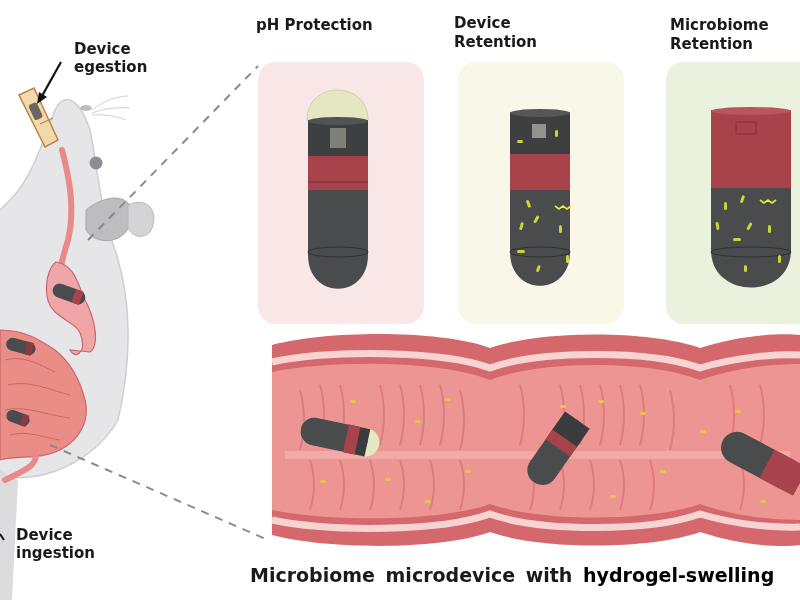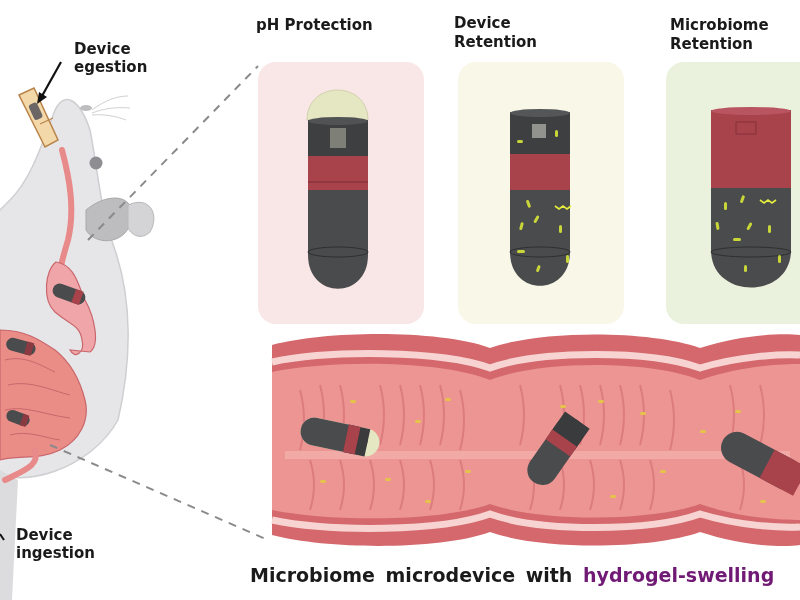--- a/index.html
+++ b/index.html
@@ -17,21 +17,21 @@
     font-size: 15px; line-height: 19px; text-align: left; width: 170px;
   }
   .panel {
     position: absolute; top: 62px; width: 166px; height: 262px;
     border-radius: 18px;
   }
   .caption {
     position: absolute; left: 250px; top: 564px; white-space: nowrap;
     font-weight: bold; font-size: 19px; color: #1a1a1a; word-spacing: 4px;
   }
-  .caption .hl { color: #701a75; }
+  .caption .hl { color: #000000; }
   svg { position: absolute; left: 0; top: 0; }
 </style>
 </head>
 <body>
 
 <svg width="800" height="600" viewBox="0 0 800 600">
 
   <g>
     <path d="M-10,470 C20,490 90,470 118,420 C132,360 132,300 115,250 C100,210 98,170 90,130 C80,100 65,90 55,110 C40,150 30,180 10,200 L-10,220 Z" fill="#e6e6e8" stroke="#cfcfd2" stroke-width="1.5"></path>
 

